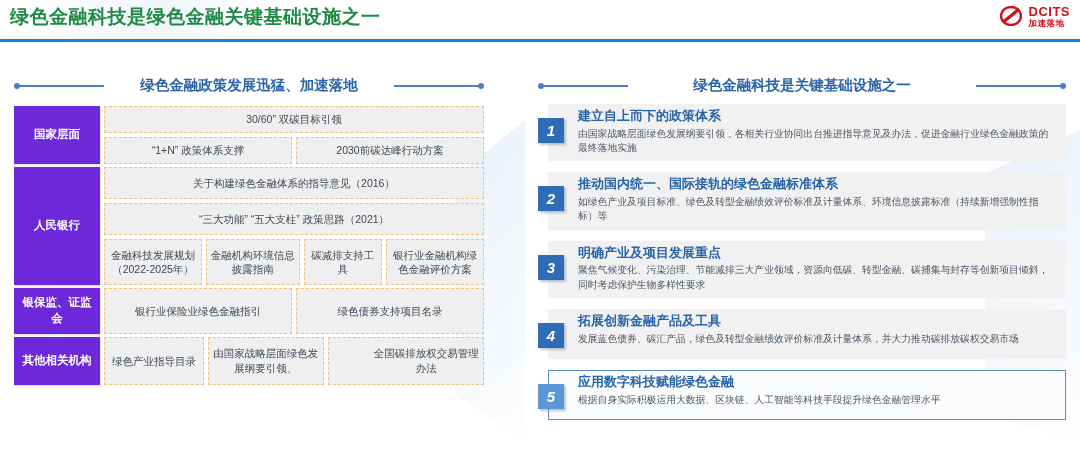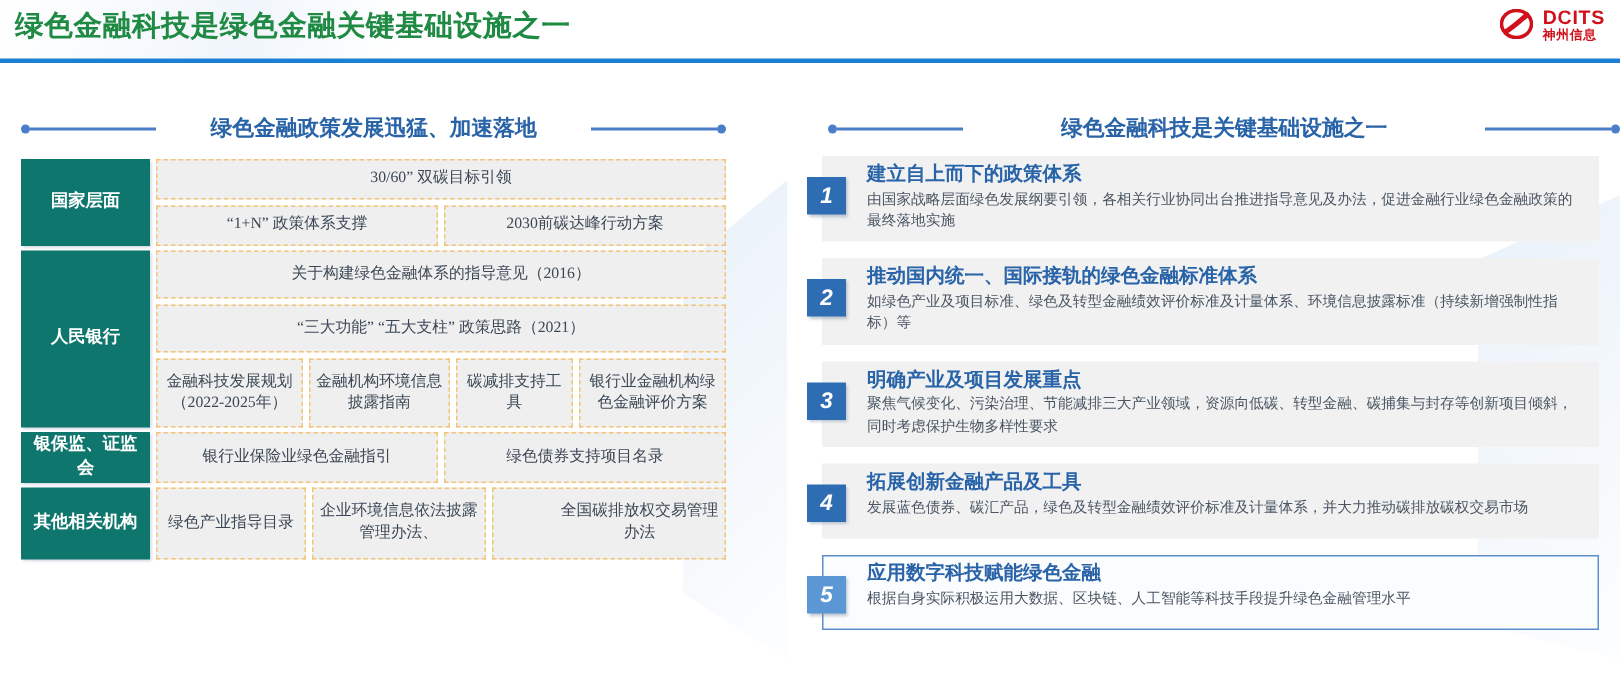--- a/index.html
+++ b/index.html
@@ -106,55 +106,54 @@
   .deco .bar {
     height: 2px;
     background: #4A7EC8;
   }
   .deco.left  { justify-content: flex-start; }
   .deco.right { justify-content: flex-end; }
   .deco.left  .bar { width: 84px; }
   .deco.right .bar { width: 84px; }
 
   #left-head  { left: 14px;  top: 76px; width: 470px; }
-  #right-head { left: 552px; top: 76px; width: 528px; }
+  #right-head { left: 538px; top: 76px; width: 528px; }
 
   
   #left-table {
     position: absolute;
     left: 14px; top: 106px;
     width: 470px;
   }
   .trow {
     display: flex;
     align-items: stretch;
     margin-bottom: 3px;
   }
   .rowlabel {
     flex: 0 0 86px;
-    background: #0f766e;
+    background: #6d28d9;
     color: #ffffff;
     font-weight: bold;
     font-size: 11.5px;
     display: flex;
     align-items: center;
     justify-content: center;
     text-align: center;
     line-height: 1.35;
     box-shadow: 1px 1px 2px rgba(120,140,160,.35);
     padding: 2px 3px;
     box-sizing: border-box;
   }
   .rowbody {
     flex: 1 1 auto;
     display: flex;
     flex-direction: column;
     gap: 4px;
     margin-left: 4px;
-    font-family: Liberation Serif, serif;
   }
   .subrow {
     display: flex;
     gap: 4px;
     flex: 1 1 auto;
   }
   .cell {
     background: #EFEFEF;
     border: 1.5px dashed #F3C377;
     color: #3C4856;
@@ -236,21 +235,21 @@
 
 <div id="logo">
   <span>
     <svg id="logo-mark" width="22" height="20" viewBox="0 0 22 20">
       <ellipse cx="11" cy="10" rx="10" ry="9" fill="none" stroke="#D0111B" stroke-width="2.4"></ellipse>
       <path d="M4 15 C9 12 13 8 18 4" stroke="#D0111B" stroke-width="3.4" fill="none" stroke-linecap="round"></path>
     </svg>
   </span>
   <span id="logo-text">
     <span class="l1">DCITS</span>
-    <span class="l2">神州信息</span>
+    <span class="l2">加速落地</span>
   </span>
 </div>
 
 <div class="wm" id="wm-left"></div>
 <div class="wm" id="wm-right"></div>
 
 <div class="panel-head" id="left-head">
   <span class="deco left">
     <span class="dot"></span>
     <span class="bar"></span>
@@ -285,35 +284,35 @@
           <div class="cell">“三大功能” “五大支柱” 政策思路（2021）</div>
         </div>
         <div class="subrow">
           <div class="cell" style="flex: 1.05 1 0px;">金融科技发展规划（2022-2025年）</div>
           <div class="cell" style="flex: 1 1 0px;">金融机构环境信息披露指南</div>
           <div class="cell" style="flex: 0.82 1 0px;">碳减排支持工具</div>
           <div class="cell" style="flex: 1.05 1 0px;">银行业金融机构绿色金融评价方案</div>
         </div>
       </div>
     </div>
-    <div class="trow" style="height: 34px;">
+    <div class="trow" style="height: 46px;">
       <div class="rowlabel">银保监、证监会</div>
       <div class="rowbody">
         <div class="subrow">
           <div class="cell">银行业保险业绿色金融指引</div>
           <div class="cell">绿色债券支持项目名录</div>
         </div>
       </div>
     </div>
     <div class="trow" style="height: 48px;">
       <div class="rowlabel">其他相关机构</div>
       <div class="rowbody">
         <div class="subrow">
           <div class="cell" style="flex: 0.9 1 0px;">绿色产业指导目录</div>
-          <div class="cell" style="flex: 1.05 1 0px;">企业环境信息依法披露管理办法、</div>
+          <div class="cell" style="flex: 1.05 1 0px;">由国家战略层面绿色发展纲要引领、</div>
           <div class="cell" style="flex: 1.05 1 0px; padding-left: 44px;">全国碳排放权交易管理办法</div>
         </div>
       </div>
     </div>
   </div>
 
 <div class="panel-head" id="right-head">
   <span class="deco left">
     <span class="dot"></span>
     <span class="bar"></span>

